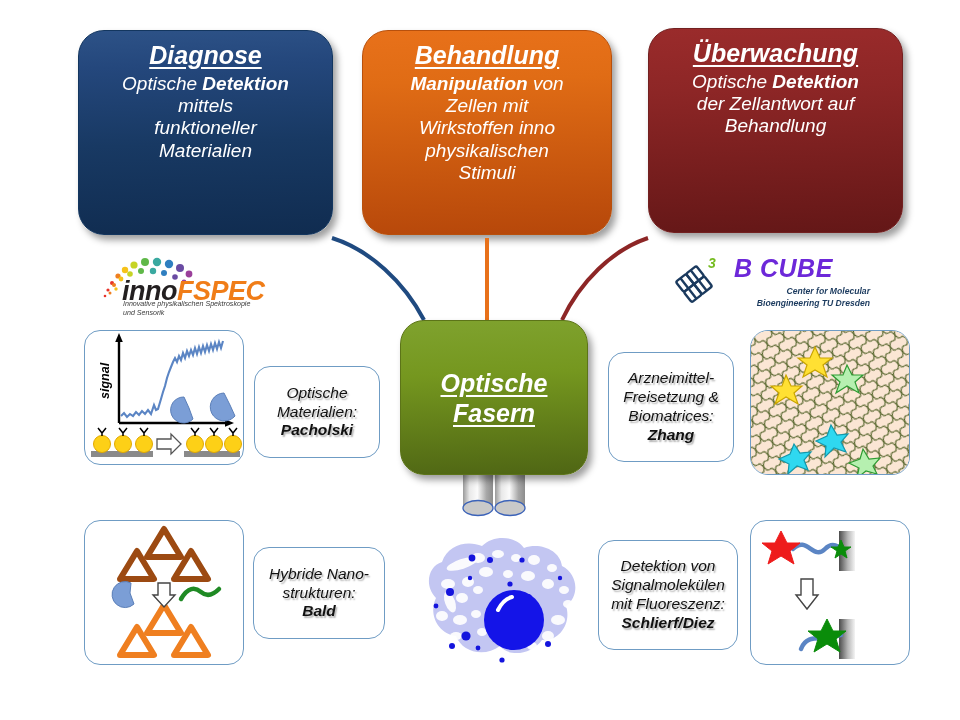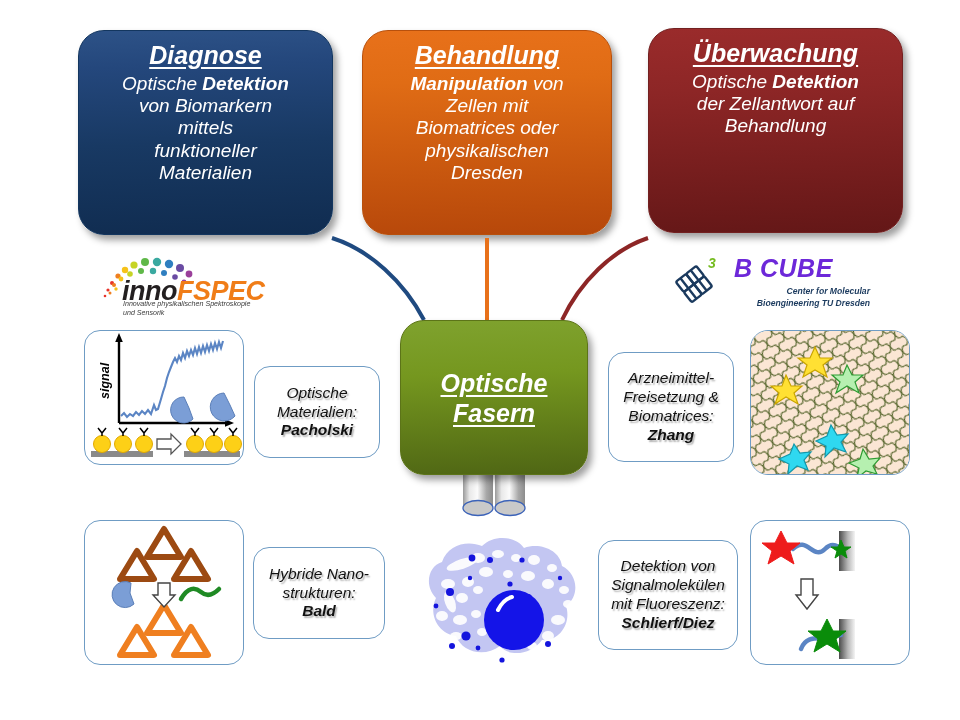--- a/index.html
+++ b/index.html
@@ -131,35 +131,34 @@
   <svg id="connectors" viewBox="0 0 960 720">
     <path d="M 332,238 C 370,250 404,282 424,320" fill="none" stroke="#1f4a80" stroke-width="4"></path>
     <path d="M 487,238 L 487,320" fill="none" stroke="#e8711a" stroke-width="4"></path>
     <path d="M 648,238 C 612,250 580,282 562,320" fill="none" stroke="#8d2626" stroke-width="4"></path>
   </svg>
 
   <div class="pillar" id="pillar-diagnose">
     <div class="ttl">Diagnose</div>
     <div class="body">
       <div><span>Optische </span><b>Detektion</b></div>
-      <div>von Biomarkern</div>
       <div>mittels</div>
       <div>funktioneller</div>
       <div>Materialien</div>
     </div>
   </div>
 
   <div class="pillar" id="pillar-behandlung">
     <div class="ttl">Behandlung</div>
     <div class="body">
       <div><b>Manipulation</b><span> von</span></div>
       <div>Zellen mit</div>
-      <div>Biomatrices oder</div>
+      <div>Wirkstoffen inno</div>
       <div>physikalischen</div>
-      <div>Dresden</div>
+      <div>Stimuli</div>
     </div>
   </div>
 
   <div class="pillar" id="pillar-ueberwachung">
     <div class="ttl">Überwachung</div>
     <div class="body">
       <div><span>Optische </span><b>Detektion</b></div>
       <div>der Zellantwort auf</div>
       <div>Behandlung</div>
     </div>

